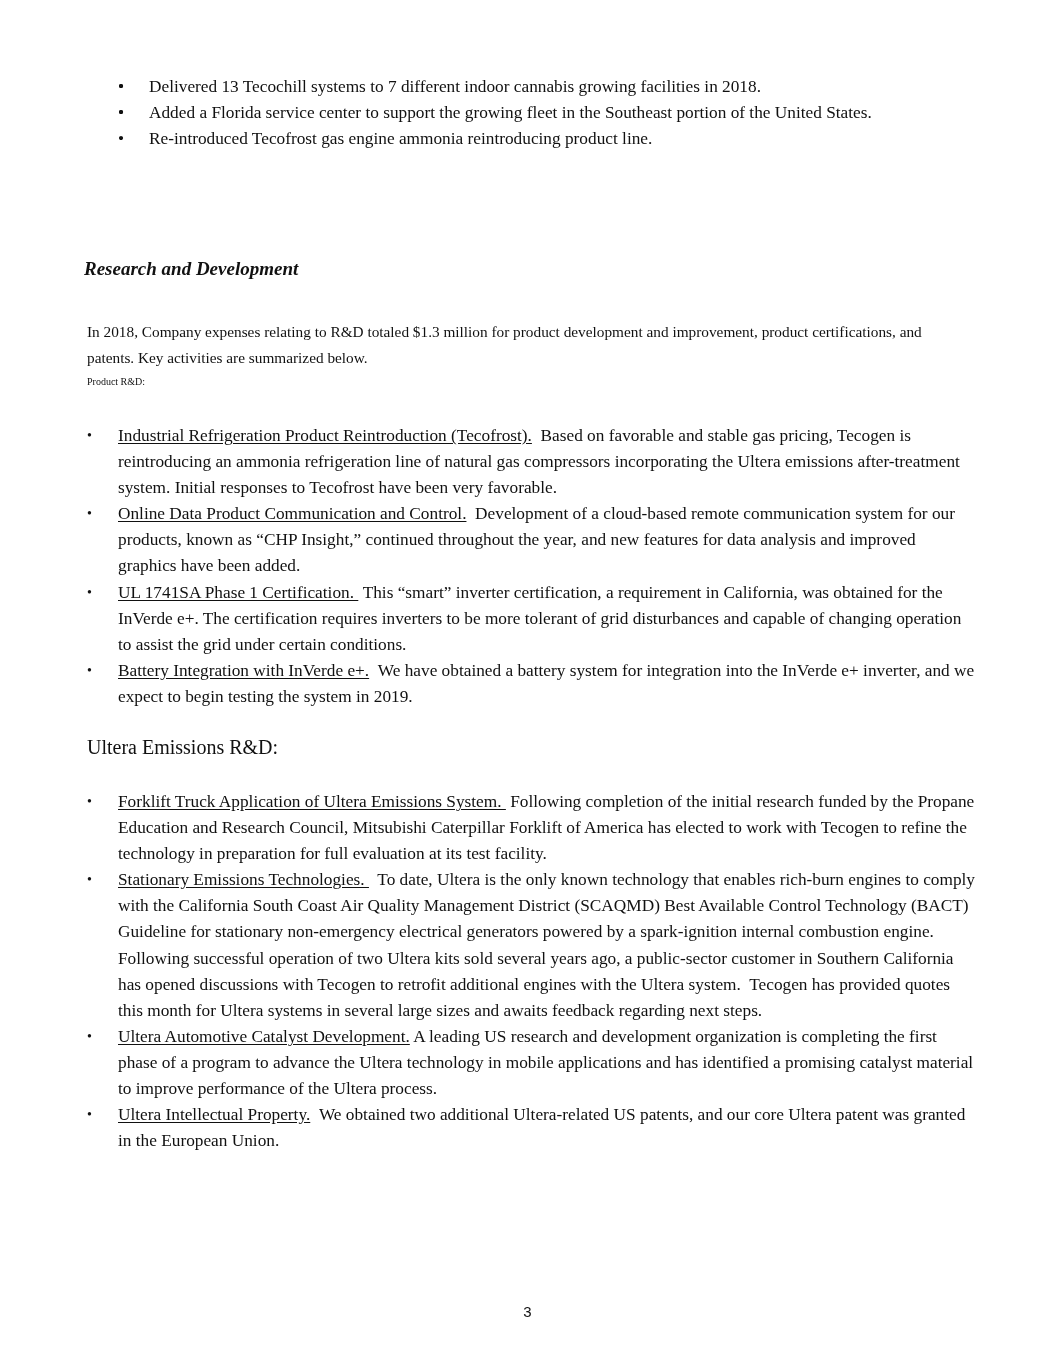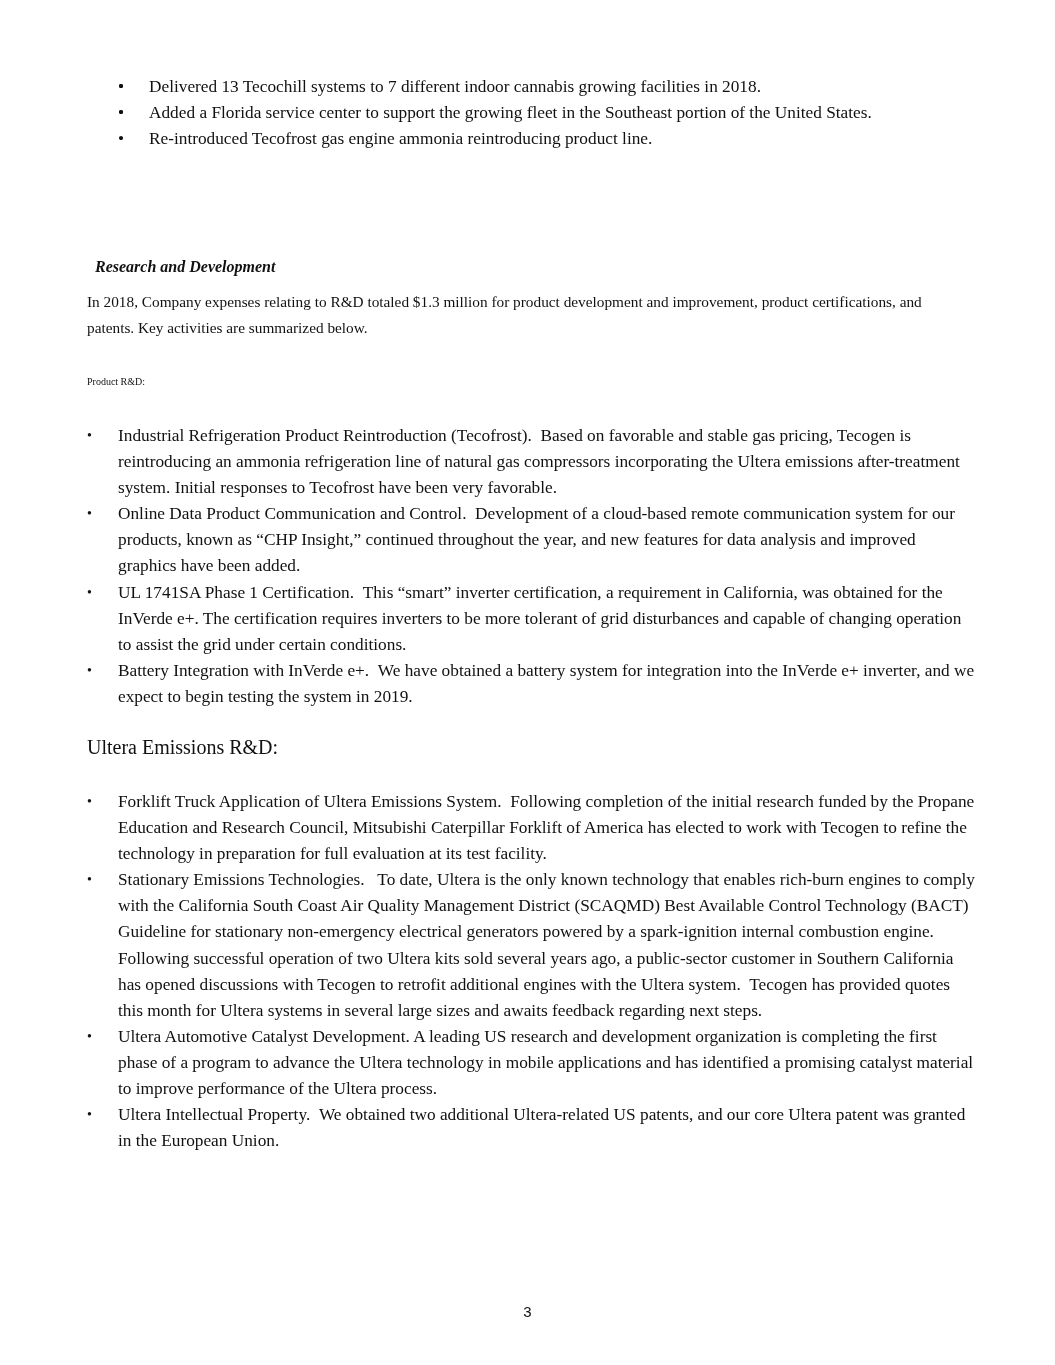--- a/index.html
+++ b/index.html
@@ -11,33 +11,33 @@
   .page { position: absolute; left: 0; top: 0; width: 1055px; height: 1365px; }
 
   ul.bul { list-style: none; margin: 0; padding: 0; }
   ul.bul li { position: relative; }
 
   
   .top-list { position: absolute; left: 118px; top: 74px; width: 860px; font-size: 17.3px; line-height: 26px; }
   .top-list li { padding-left: 31px; }
   .top-list .dot { position: absolute; left: 0; top: 0; width: 31px; }
 
-  .rd-heading { position: absolute; left: 95px; top: 258px; font-size: 16px; font-weight: bold; font-style: italic; }
-  .rd-intro { position: absolute; left: 87px; top: 289px; width: 880px; font-size: 15.3px; line-height: 26px; }
+  .rd-heading { position: absolute; left: 84px; top: 258px; font-size: 19px; font-weight: bold; font-style: italic; }
+  .rd-intro { position: absolute; left: 87px; top: 319px; width: 880px; font-size: 15.3px; line-height: 26px; }
   .prod-label { position: absolute; left: 87px; top: 376px; font-size: 10px; }
 
   .list2 { position: absolute; left: 87px; width: 890px; font-size: 17.3px; line-height: 26.1px; }
   .list2 li { padding-left: 31px; }
   .list2 .dot { position: absolute; left: 0; top: 0; width: 31px; font-size: 14px; }
   .prod-list { top: 423px; }
   .ult-list { top: 789px; }
 
   .ult-label { position: absolute; left: 87px; top: 736px; font-size: 20px; }
 
-  .u { text-underline-offset: 2px; }
+  .u { text-decoration: underline; text-underline-offset: 2px; }
 
   .page-num { position: absolute; left: 0; width: 1055px; top: 1303px; text-align: center; font-family: "Liberation Sans", sans-serif; font-size: 15px; }
 </style>
 </head>
 <body>
 
 <div class="page">
 
   <ul class="bul top-list">
     <li><span class="dot">•</span></li>

